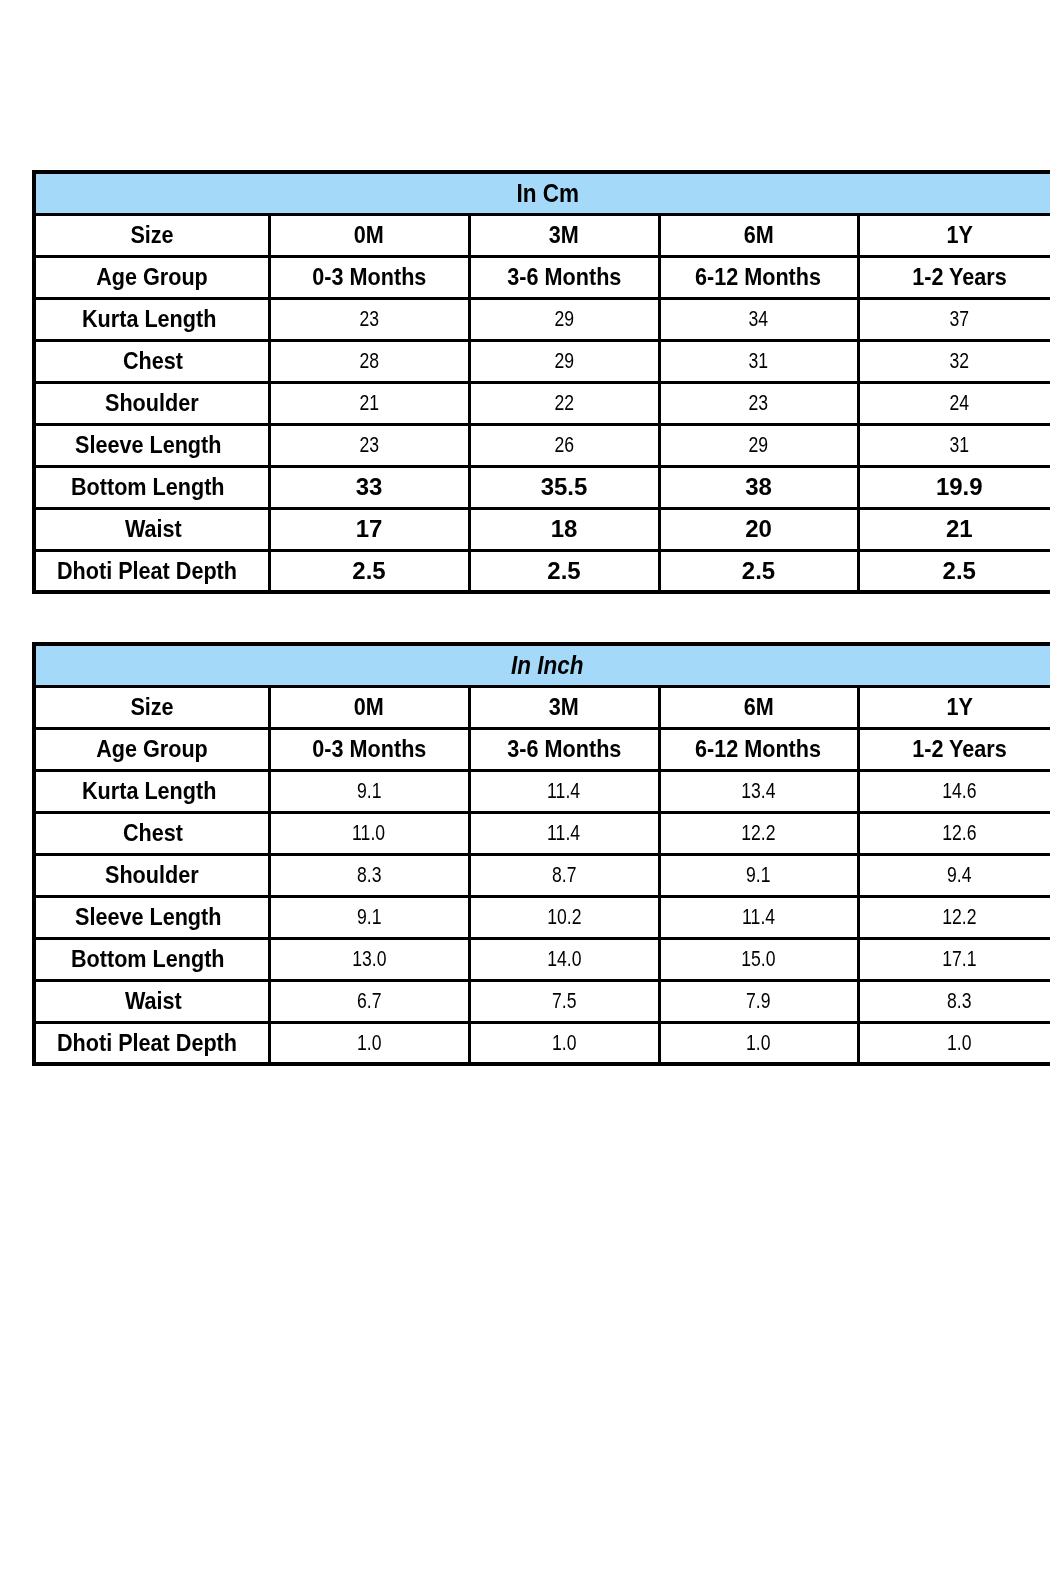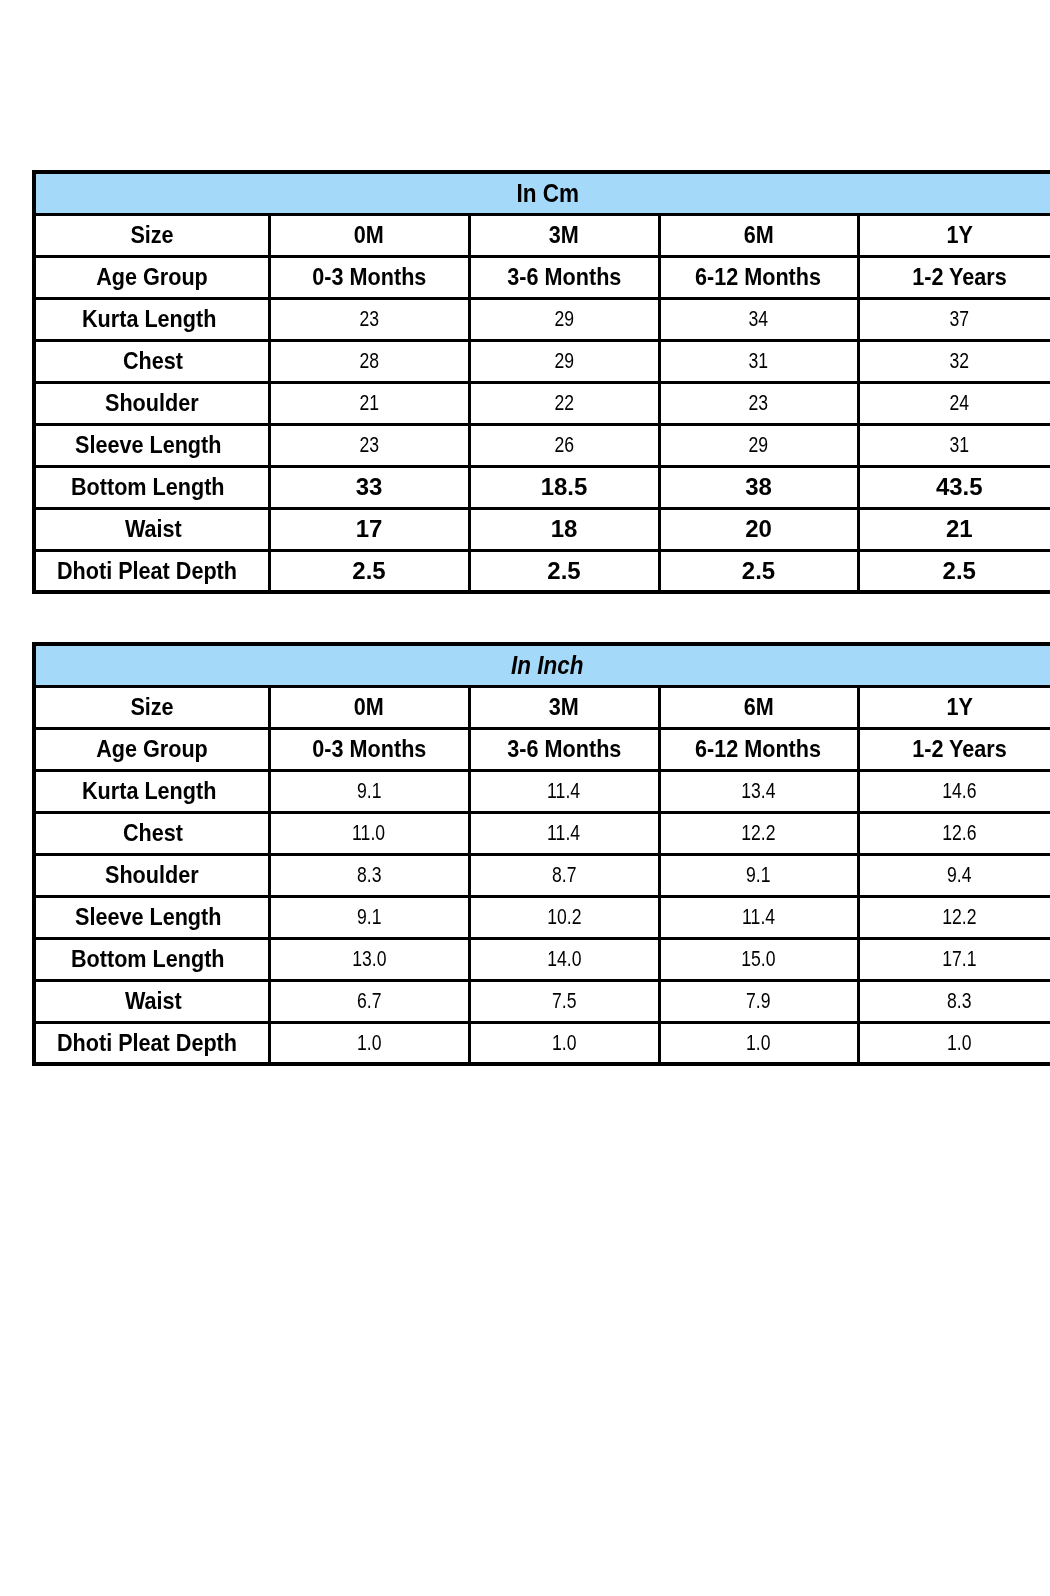--- a/index.html
+++ b/index.html
@@ -117,23 +117,23 @@
     <tr>
       <td class="lbl-cell"><span class="t">Sleeve Length</span></td>
       <td><span class="nc">23</span></td>
       <td><span class="nc">26</span></td>
       <td><span class="nc">29</span></td>
       <td><span class="nc">31</span></td>
     </tr>
     <tr>
       <td class="lbl-cell"><span class="t">Bottom Length</span></td>
       <td><span class="nw">33</span></td>
-      <td><span class="nw">18.5</span></td>
+      <td><span class="nw">35.5</span></td>
       <td><span class="nw">38</span></td>
-      <td><span class="nw">43.5</span></td>
+      <td><span class="nw">19.9</span></td>
     </tr>
     <tr>
       <td class="lbl-cell"><span class="t">Waist</span></td>
       <td><span class="nw">17</span></td>
       <td><span class="nw">18</span></td>
       <td><span class="nw">20</span></td>
       <td><span class="nw">21</span></td>
     </tr>
     <tr>
       <td class="lbl-cell"><span class="t">Dhoti Pleat Depth</span></td>

